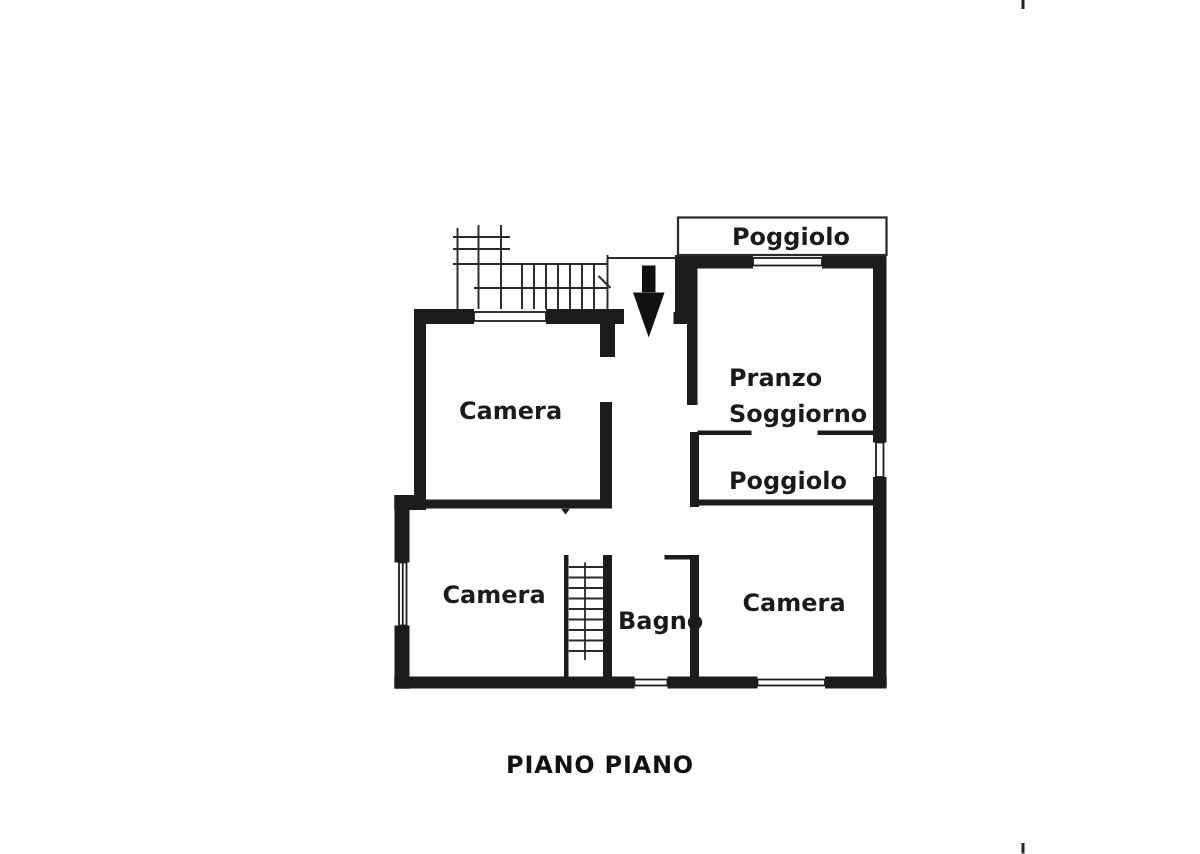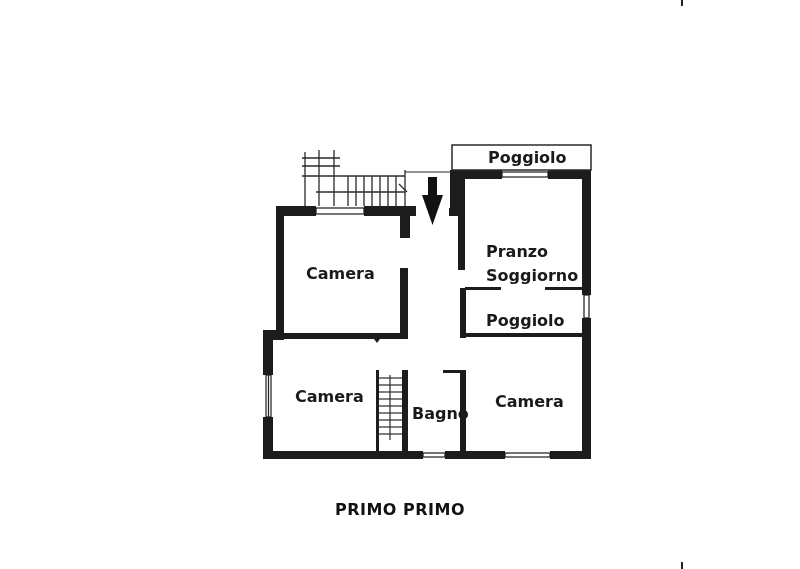--- a/index.html
+++ b/index.html
@@ -115,16 +115,16 @@
 
 <div class="room-label" style="left:488px; top:148px;">Poggiolo</div>
 <div class="room-label" style="left:486px; top:220px;margin-top:46px;">Soggiorno -</div>
 <div class="room-label" style="left:486px; top:242px;">Pranzo</div>
 <div class="room-label" style="left:486px; top:311px;">Poggiolo</div>
 <div class="room-label" style="left:306px; top:264px;">Camera</div>
 <div class="room-label" style="left:295px; top:387px;">Camera</div>
 <div class="room-label" style="left:412px; top:404px;text-align:center;">Bagno</div>
 <div class="room-label" style="left:495px; top:392px;">Camera</div>
 
-<div class="title">PRIMO PRIMO</div>
+<div class="title">PIANO PIANO</div>
 
 <div class="corner-mark" style="left:681px; top:0; height:6px;"></div>
 <div class="corner-mark" style="left:681px; top:562px; height:7px;"></div>
 
 </body></html>

